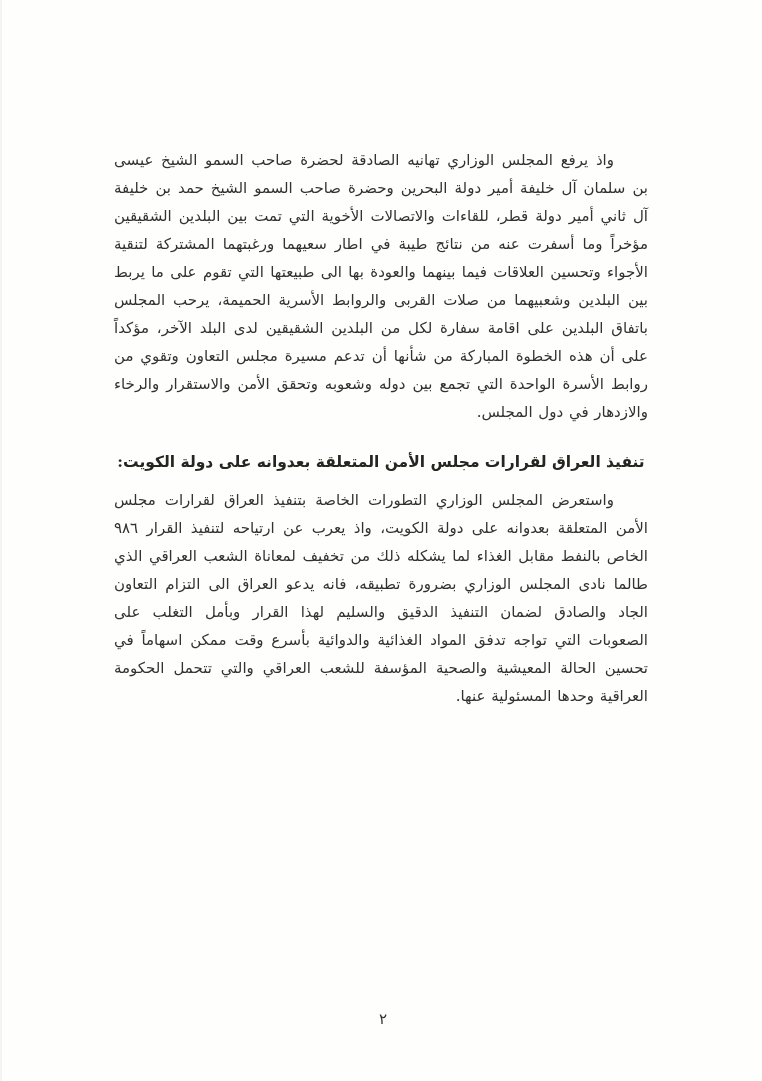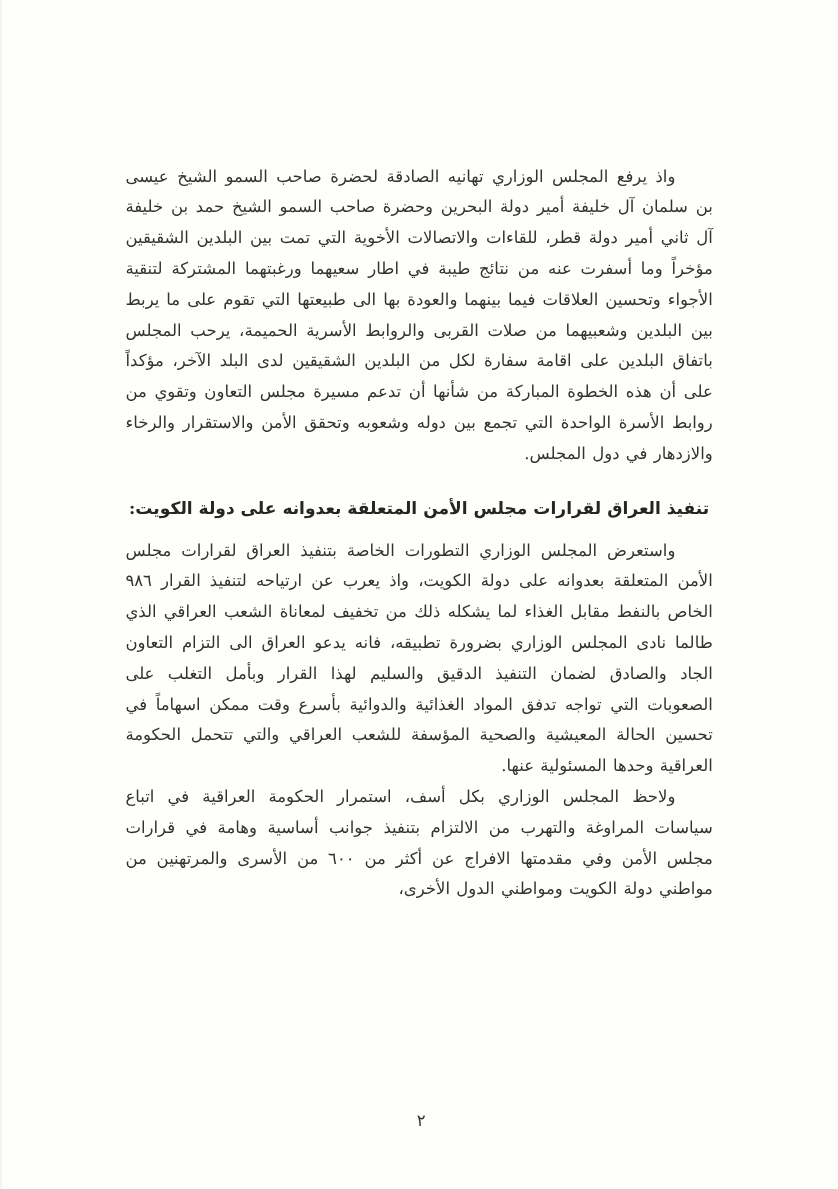--- a/index.html
+++ b/index.html
@@ -68,19 +68,18 @@
 
   <div class="text-block">
 
     <p>واذ يرفع المجلس الوزاري تهانيه الصادقة لحضرة صاحب السمو الشيخ عيسى بن سلمان آل خليفة أمير دولة البحرين وحضرة صاحب السمو الشيخ حمد بن خليفة آل ثاني أمير دولة قطر، للقاءات والاتصالات الأخوية التي تمت بين البلدين الشقيقين مؤخراً وما أسفرت عنه من نتائج طيبة في اطار سعيهما ورغبتهما المشتركة لتنقية الأجواء وتحسين العلاقات فيما بينهما والعودة بها الى طبيعتها التي تقوم على ما يربط بين البلدين وشعبيهما من صلات القربى والروابط الأسرية الحميمة، يرحب المجلس باتفاق البلدين على اقامة سفارة لكل من البلدين الشقيقين لدى البلد الآخر، مؤكداً على أن هذه الخطوة المباركة من شأنها أن تدعم مسيرة مجلس التعاون وتقوي من روابط الأسرة الواحدة التي تجمع بين دوله وشعوبه وتحقق الأمن والاستقرار والرخاء والازدهار في دول المجلس.</p>
 
 
     <h2 class="section-heading">تنفيذ العراق لقرارات مجلس الأمن المتعلقة بعدوانه على دولة الكويت:</h2>
 
     <p>واستعرض المجلس الوزاري التطورات الخاصة بتنفيذ العراق لقرارات مجلس الأمن المتعلقة بعدوانه على دولة الكويت، واذ يعرب عن ارتياحه لتنفيذ القرار ٩٨٦ الخاص بالنفط مقابل الغذاء لما يشكله ذلك من تخفيف لمعاناة الشعب العراقي الذي طالما نادى المجلس الوزاري بضرورة تطبيقه، فانه يدعو العراق الى التزام التعاون الجاد والصادق لضمان التنفيذ الدقيق والسليم لهذا القرار وبأمل التغلب على الصعوبات التي تواجه تدفق المواد الغذائية والدوائية بأسرع وقت ممكن اسهاماً في تحسين الحالة المعيشية والصحية المؤسفة للشعب العراقي والتي تتحمل الحكومة العراقية وحدها المسئولية عنها.</p>
 
-    <p>ولاحظ المجلس الوزاري بكل أسف، استمرار الحكومة العراقية في اتباع سياسات المراوغة والتهرب من الالتزام بتنفيذ جوانب أساسية وهامة في قرارات مجلس الأمن وفي مقدمتها الافراج عن أكثر من ٦٠٠ من الأسرى والمرتهنين من مواطني دولة الكويت ومواطني الدول الأخرى،</p>
 
   </div>
 
   <div class="page-number">٢</div>
 
 </div>
 
 </body></html>

